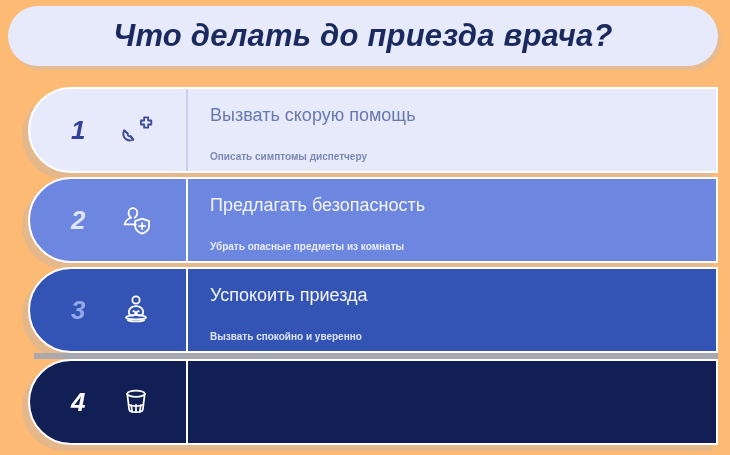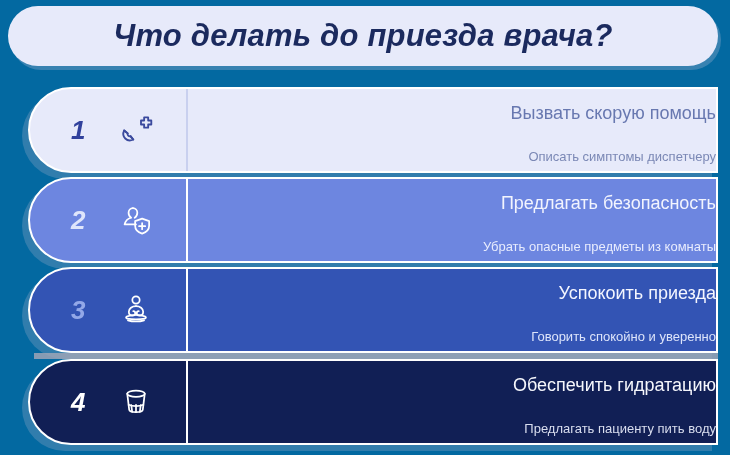--- a/index.html
+++ b/index.html
@@ -9,21 +9,21 @@
     height: 455px;
     background: #ffffff;
     font-family: "Liberation Sans", "DejaVu Sans", sans-serif;
     overflow: hidden;
   }
 
   .poster {
     position: relative;
     width: 730px;
     height: 455px;
-    background: #0369a1;
+    background: #fdba74;
   }
 
   
   .title-banner {
     position: absolute;
     left: 8px;
     top: 6px;
     width: 710px;
     height: 60px;
     background: #e7eafa;
@@ -95,30 +95,29 @@
   .step-icon svg { width: 42px; height: 42px; display: block; }
 
   
   .step-body {
     flex: 1 1 auto;
     display: flex;
     flex-direction: column;
     justify-content: center;
     padding: 8px 0 0 22px;
     gap: 26px;
-    text-align: right;
   }
   .step-title {
     font-size: 18px;
     font-weight: normal;
     line-height: 1.1;
   }
   .step-sub {
-    font-size: 13px;
-    font-weight: normal;
+    font-size: 10px;
+    font-weight: bold;
     line-height: 1.1;
   }
 
   .r1 .step-title { color: #6878b0; }
   .r1 .step-sub   { color: #7b88b5; }
   .r2 .step-title { color: #f2f4fe; }
   .r2 .step-sub   { color: #e8ecfd; }
   .r3 .step-title { color: #f4f6ff; }
   .r3 .step-sub   { color: #dde4fa; }
   .r4 .step-title { color: #f6f7fc; }
@@ -189,38 +188,34 @@
             <circle cx="24" cy="12.5" r="4.2"></circle>
             <path d="M24 19.5c-4.6 0-8.2 2.8-8.2 6.6 0 2.6 1.8 4.4 4.1 4.4 1.8 0 3.2-1.2 3.2-2.8 0-1.3-1-2.3-2.2-2.3"></path>
             <path d="M24 19.5c4.6 0 8.2 2.8 8.2 6.6 0 2.6-1.8 4.4-4.1 4.4-1.8 0-3.2-1.2-3.2-2.8 0-1.3 1-2.3 2.2-2.3"></path>
             <path d="M13.5 31.5c2.6-1.3 6.3-1.9 10.5-1.9s7.9.6 10.5 1.9c1.3.7 1.1 2-.4 2.3-3 .6-6.6.9-10.1.9s-7.1-.3-10.1-.9c-1.5-.3-1.7-1.6-.4-2.3z"></path>
             <path d="M14.8 35.8c2.7.9 5.9 1.3 9.2 1.3s6.5-.4 9.2-1.3"></path>
           </svg>
         </span>
       </div>
       <div class="step-body">
         <div class="step-title">Успокоить приезда</div>
-        <div class="step-sub">Говорить спокойно и уверенно</div>
+        <div class="step-sub">Вызвать спокойно и уверенно</div>
       </div>
     </div>
 
     <div class="shadow-strip"></div>
 
     <div class="step-row r4">
       <div class="step-left">
         <span class="step-number">4</span>
         <span class="step-icon">
           <svg viewBox="0 0 48 48" fill="none" stroke="#ffffff" stroke-width="2" stroke-linecap="round" stroke-linejoin="round">
             <ellipse cx="24" cy="14.5" rx="10" ry="3.6"></ellipse>
             <path d="M14 14.5l2.2 18.3c.2 1.6 3.6 2.9 7.8 2.9s7.6-1.3 7.8-2.9L34 14.5"></path>
             <path d="M18.6 27.6l1 7.6M24 27.2v8.4M29.4 27.6l-1 7.6"></path>
             <path d="M15.6 27.2c2.2 1 5.1 1.5 8.4 1.5s6.2-.5 8.4-1.5"></path>
           </svg>
         </span>
       </div>
-      <div class="step-body">
-        <div class="step-title">Обеспечить гидратацию</div>
-        <div class="step-sub">Предлагать пациенту пить воду</div>
-      </div>
     </div>
 
   </div>
 </div>
 
 </body></html>

